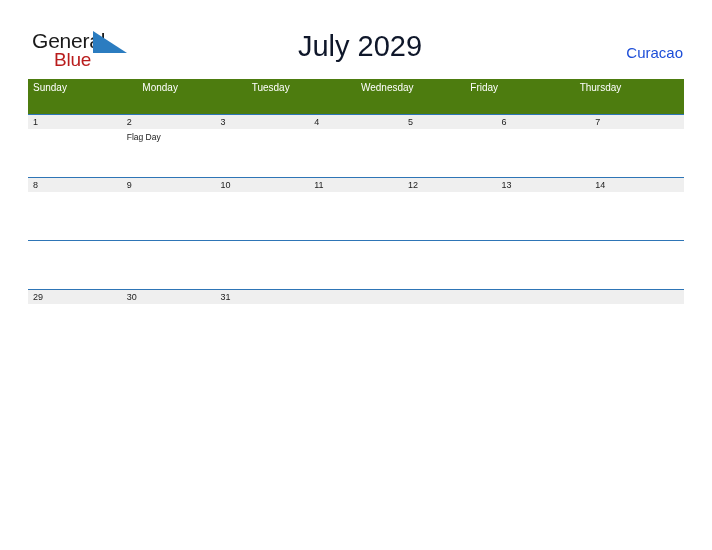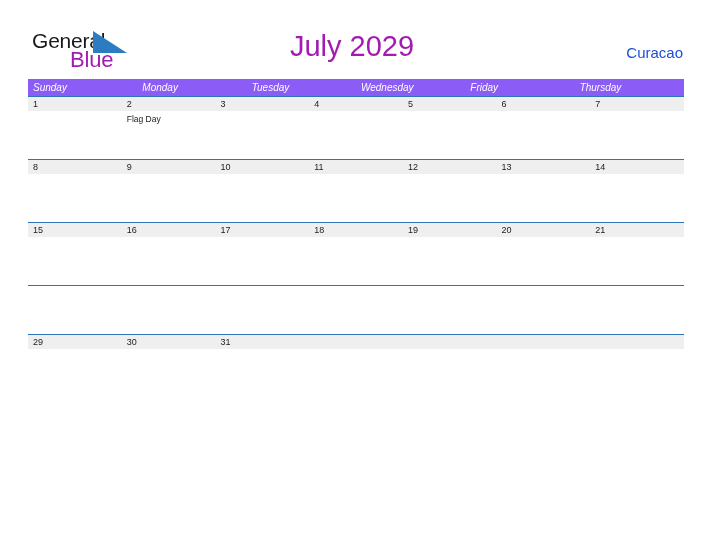--- a/index.html
+++ b/index.html
@@ -36,43 +36,42 @@
     font-size: 21px;
     color: #1a1a1a;
     letter-spacing: -0.2px;
     line-height: 22px;
     font-family: "Liberation Sans", sans-serif;
   }
   .logo-blue {
     position: absolute;
     left: 22px;
     top: 19px;
-    font-size: 22px;
-    color: #a21caf;
+    font-size: 19px;
+    color: #b91c1c;
     letter-spacing: -0.2px;
     line-height: 22px;
     font-family: "Liberation Sans", sans-serif;
-    margin-left: 16px;
   }
   .logo-tri {
     position: absolute;
     left: 61px;
     top: 1px;
     width: 0;
     height: 0;
   }
 
   .cal-title {
     position: absolute;
-    left: 8px;
+    left: 16px;
     top: 30px;
     width: 688px;
     text-align: center;
     font-size: 29px;
-    color: #a21caf;
+    color: #0f172a;
     font-family: "Liberation Sans", sans-serif;
     font-weight: 400;
   }
 
   .region-label {
     position: absolute;
     right: 29px;
     top: 44px;
     font-size: 15px;
     color: #1d4ed8;
@@ -83,23 +82,22 @@
   .calendar {
     position: absolute;
     left: 28px;
     top: 79px;
     width: 656px;
   }
 
   .weekday-header {
     display: flex;
     width: 100%;
-    background: #8b5cf6;
-    height: 17px;
-    font-style: italic;
+    background: #4d7c0f;
+    height: 35px;
   }
   .weekday-cell {
     flex: 1 1 0;
     color: #ffffff;
     font-size: 10px;
     line-height: 17px;
     padding-left: 5px;
     box-sizing: border-box;
     font-family: "Liberation Sans", sans-serif;
     white-space: nowrap;
@@ -223,40 +221,20 @@
       <div class="event-cell"></div>
       <div class="event-cell"></div>
       <div class="event-cell"></div>
       <div class="event-cell"></div>
       <div class="event-cell"></div>
       <div class="event-cell"></div>
       <div class="event-cell"></div>
     </div>
   </div>
 
-  <div class="week-row">
-    <div class="date-strip">
-      <div class="date-cell">15</div>
-      <div class="date-cell">16</div>
-      <div class="date-cell">17</div>
-      <div class="date-cell">18</div>
-      <div class="date-cell">19</div>
-      <div class="date-cell">20</div>
-      <div class="date-cell">21</div>
-    </div>
-    <div class="event-strip">
-      <div class="event-cell"></div>
-      <div class="event-cell"></div>
-      <div class="event-cell"></div>
-      <div class="event-cell"></div>
-      <div class="event-cell"></div>
-      <div class="event-cell"></div>
-      <div class="event-cell"></div>
-    </div>
-  </div>
 
   <div class="week-row">
     <div class="event-strip">
       <div class="event-cell"></div>
       <div class="event-cell"></div>
       <div class="event-cell"></div>
       <div class="event-cell"></div>
       <div class="event-cell"></div>
       <div class="event-cell"></div>
       <div class="event-cell"></div>

